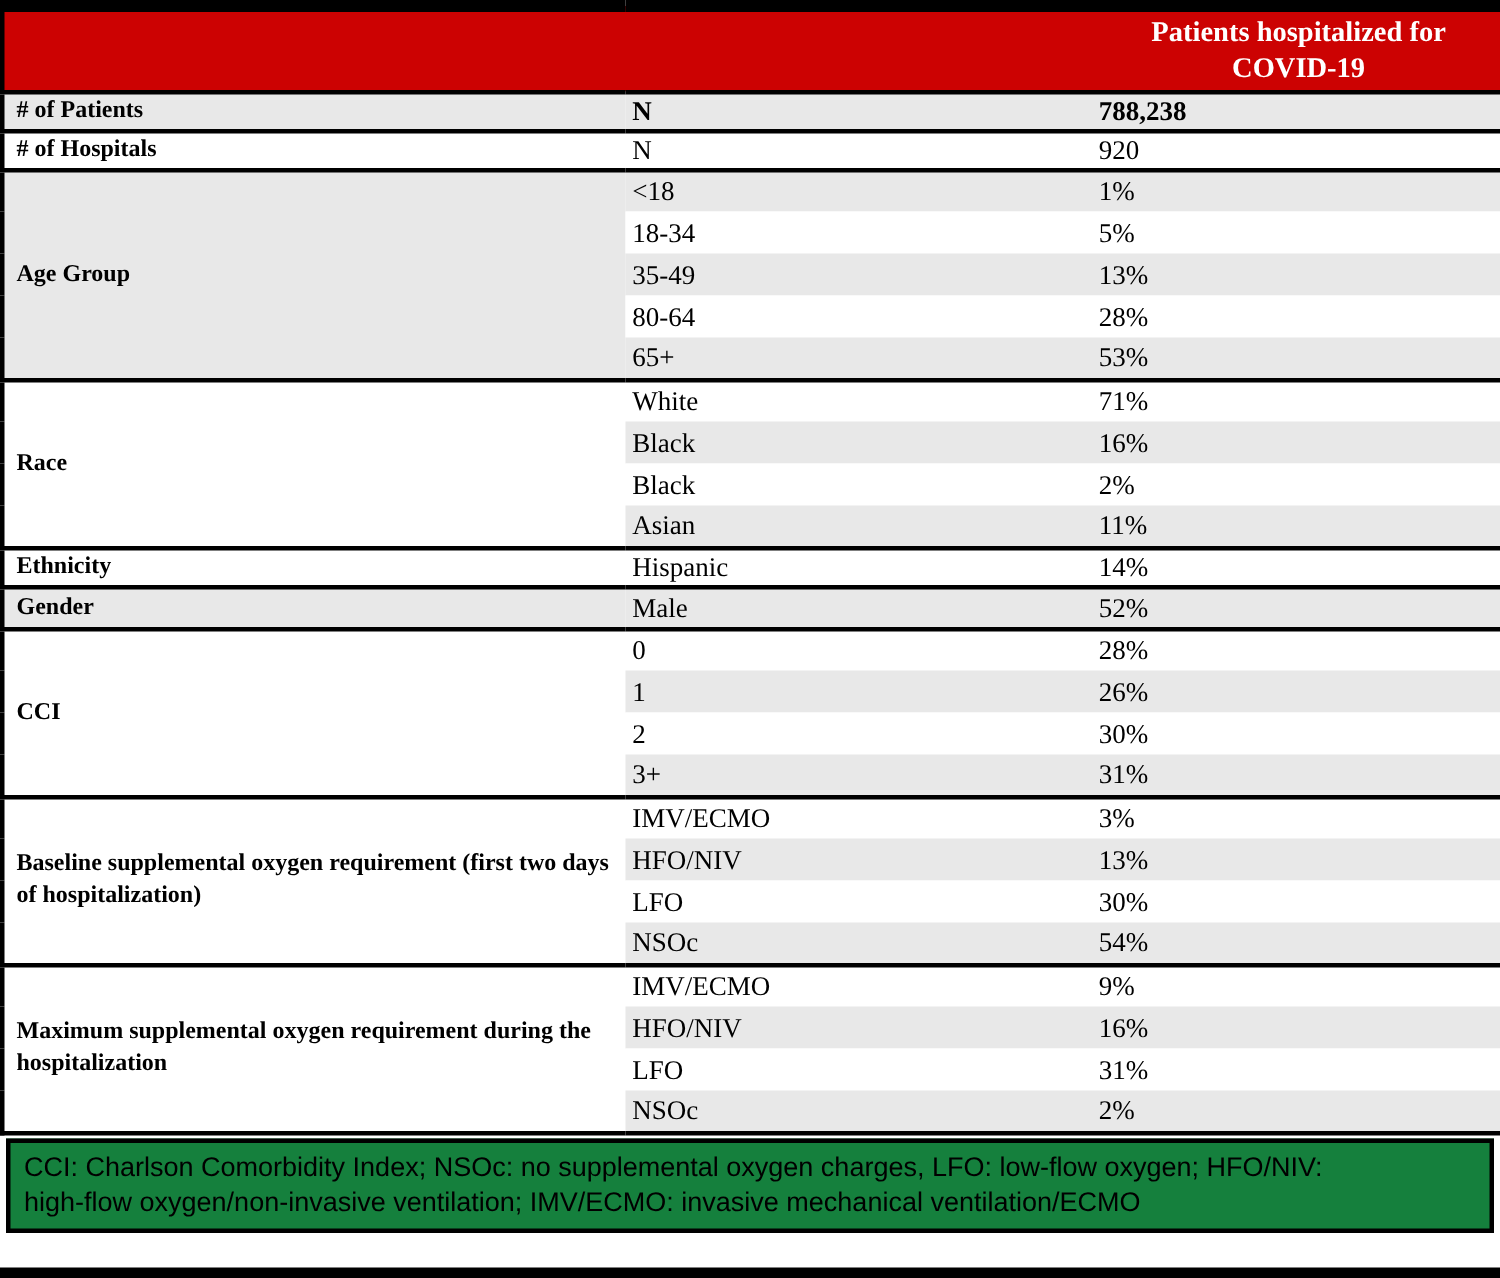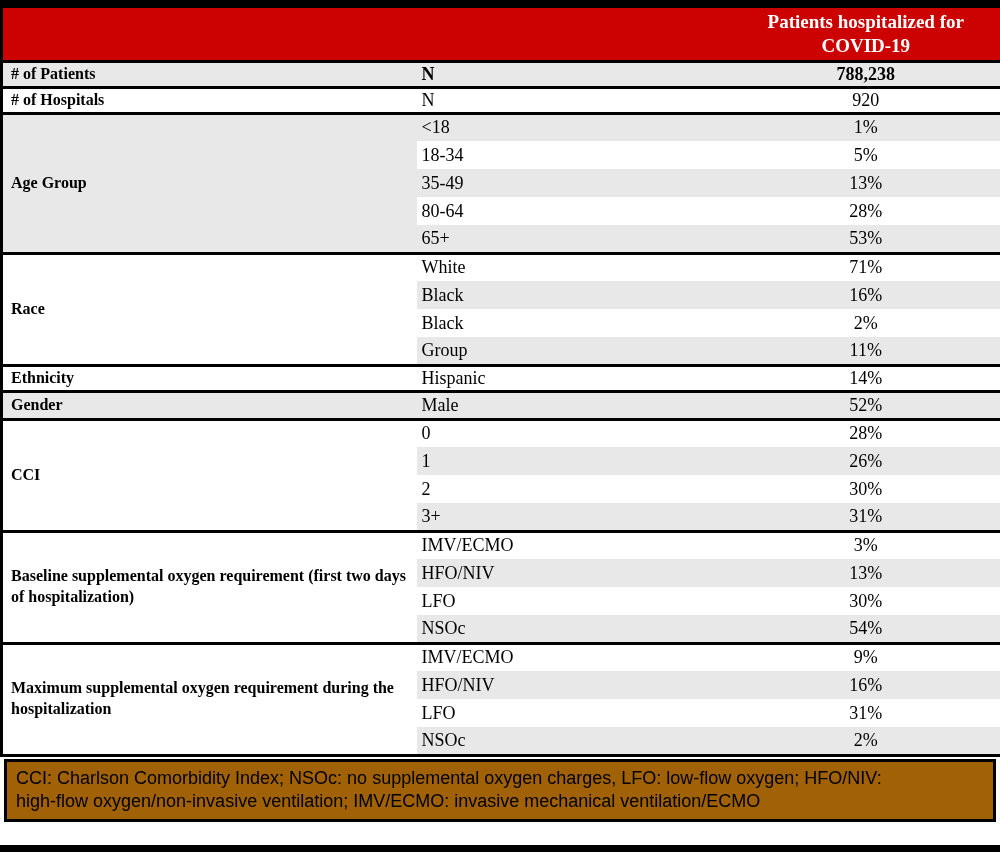--- a/index.html
+++ b/index.html
@@ -39,38 +39,38 @@
     font-size: 16px;
     font-weight: bold;
     text-align: left;
     vertical-align: middle;
     padding: 1px 2px 1px 8px;
     line-height: 1.3;
     color: #000;
   }
   tbody td { font-size: 18px; color: #000; vertical-align: middle; }
   td.col2 { text-align: left; padding-left: 5px; }
-  td.col3 { text-align: center; }
+  td.col3 { }
 
   .gray  { background: var(--gray, #E8E8E8); }
   .white { background: #ffffff; }
   .bold  { font-weight: bold; }
 
   tr.section-start > th,
   tr.section-start > td { border-top: 3px solid var(--ink, #000); }
 
   .footnote {
     margin: 2px 4px 0 4px;
     border: 3px solid var(--ink, #000);
     padding: 5px 9px 6px 9px;
     font-family: "Liberation Sans", sans-serif;
     font-size: 18px;
     line-height: 23px;
     color: #000;
-    background: #a16207;
+    background: #15803d;
   }
   .footnote .fn-text { display: block; max-width: 885px; }
 
   .bottom-bar {
     position: absolute;
     left: 0; right: 0; bottom: 0;
     height: 7px;
     background: var(--ink, #000);
   }
 </style>
@@ -130,21 +130,21 @@
         </tr>
         <tr style="height: 28px;">
           <td class="col2 gray">Black</td>
           <td class="col3 gray">16%</td>
         </tr>
         <tr style="height: 28px;">
           <td class="col2 white">Black</td>
           <td class="col3 white">2%</td>
         </tr>
         <tr style="height: 28px;">
-          <td class="col2 gray">Group</td>
+          <td class="col2 gray">Asian</td>
           <td class="col3 gray">11%</td>
         </tr>
         <tr class="section-start" style="height: 26px;">
           <th rowspan="1" class="col1 white">Ethnicity</th>
           <td class="col2 white">Hispanic</td>
           <td class="col3 white">14%</td>
         </tr>
         <tr class="section-start" style="height: 28px;">
           <th rowspan="1" class="col1 gray">Gender</th>
           <td class="col2 gray">Male</td>

